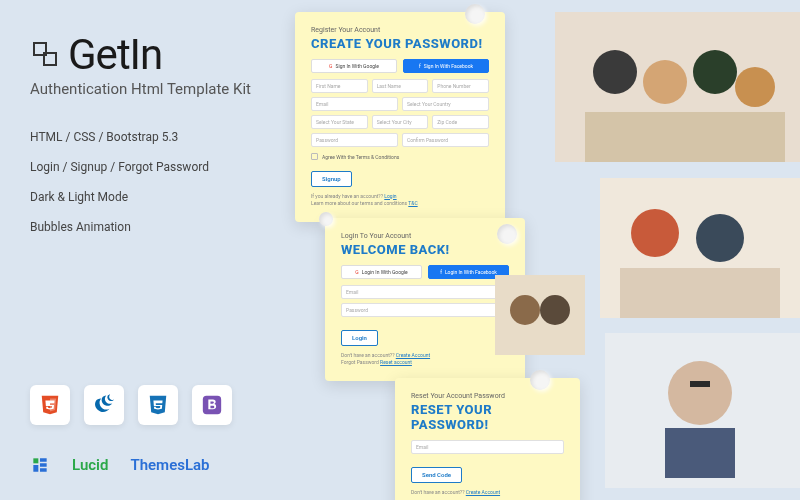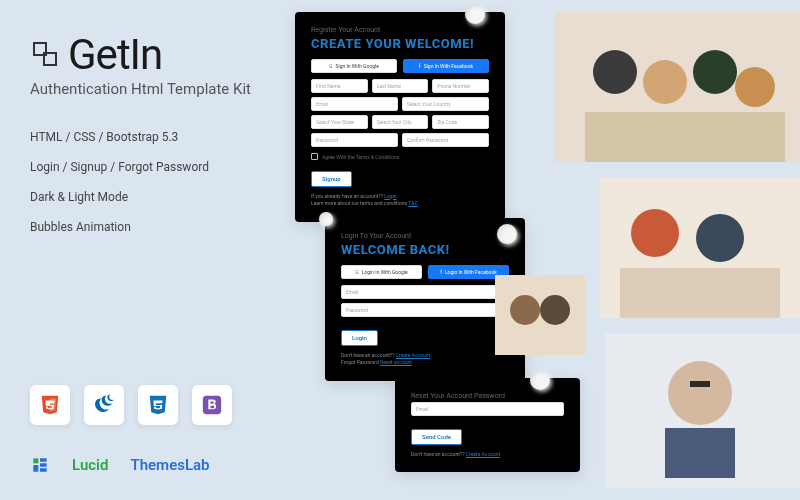--- a/index.html
+++ b/index.html
@@ -9,21 +9,21 @@
 .logo-icon{width:32px;height:32px}
 .logo-text{font-size:42px;font-weight:400;color:#1a1a1a;letter-spacing:-1px}
 .subtitle{font-size:15px;color:#555;margin-bottom:30px;line-height:1.4}
 .features{list-style:none}
 .features li{font-size:12px;color:#444;margin-bottom:16px}
 .tech-badges{position:absolute;left:30px;bottom:75px;display:flex;gap:14px}
 .badge{width:40px;height:40px;background:#fff;border-radius:6px;display:flex;align-items:center;justify-content:center;box-shadow:0 2px 6px rgba(0,0,0,.08)}
 .brand{position:absolute;left:30px;bottom:25px;display:flex;align-items:center;gap:22px;font-size:15px;font-weight:600}
 .brand-l{color:#2ba84a}
 .brand-r{color:#2a6fd6}
-.card{position:absolute;background:#000000;border-radius:4px;box-shadow:0 4px 16px rgba(0,0,0,.12);padding:14px 16px}
+.card{position:absolute;background:#fef9c3;border-radius:4px;box-shadow:0 4px 16px rgba(0,0,0,.12);padding:14px 16px}
 .card-title-sm{font-size:7px;color:#666;margin-bottom:2px}
 .card-title{font-size:13px;font-weight:800;color:#1e7bc8;letter-spacing:.5px;margin-bottom:8px}
 .social-row{display:flex;gap:6px;margin-bottom:6px}
 .social-btn{flex:1;height:14px;background:#fff;border:1px solid #ddd;border-radius:2px;font-size:5px;display:flex;align-items:center;justify-content:center;gap:3px;color:#444}
 .social-btn.fb{background:#1877f2;color:#fff;border-color:#1877f2}
 .field-row{display:flex;gap:4px;margin-bottom:4px}
 .field{flex:1;height:14px;background:#fff;border:1px solid #e0e0e0;border-radius:2px;font-size:5px;color:#aaa;padding:0 4px;display:flex;align-items:center}
 .field.full{width:100%}
 .chk-row{display:flex;align-items:center;gap:4px;margin:6px 0;font-size:5px;color:#666}
 .chk{width:7px;height:7px;border:1px solid #bbb;border-radius:1px}
@@ -92,21 +92,21 @@
       <path fill="#2ba84a" d="M4 4h6v6H4z"></path>
       <path fill="#2a6fd6" d="M12 4h8v4h-8zM12 10h8v4h-8zM4 12h6v8H4zM12 16h8v4h-8z"></path>
     </svg>
   <span class="brand-l">Lucid</span>
   <span class="brand-r">ThemesLab</span>
 </div>
 
 <div class="card card-signup">
   <div class="neu-dot" style="top:-8px;right:20px"></div>
   <div class="card-title-sm">Register Your Account</div>
-  <div class="card-title">CREATE YOUR WELCOME!</div>
+  <div class="card-title">CREATE YOUR PASSWORD!</div>
   <div class="social-row">
     <div class="social-btn">
         <span style="color:#ea4335">G</span>
         <span>Sign In With Google</span>
       </div>
     <div class="social-btn fb">
         <span>f</span>
         <span>Sign In With Facebook</span>
       </div>
   </div>
@@ -159,20 +159,21 @@
   <div class="btn">Login</div>
   <div class="card-footer">
     <span>Don't have an account??</span> <a>Create Account</a><br>
     <span>Forgot Password</span> <a>Reset account</a>
   </div>
 </div>
 
 <div class="card card-reset">
   <div class="neu-dot" style="top:-8px;right:30px"></div>
   <div class="card-title-sm">Reset Your Account Password</div>
+  <div class="card-title">RESET YOUR PASSWORD!</div>
   <div class="field full" style="margin-bottom:8px">Email</div>
   <div class="btn">Send Code</div>
   <div class="card-footer">
     <span>Don't have an account??</span> <a>Create Account</a>
   </div>
 </div>
 
 <div class="photo ph1"><svg width="100%" height="100%">
       <rect width="100%" height="100%" fill="#e8ddd0"></rect>
       <circle cx="60" cy="60" r="22" fill="#3a3a3a"></circle>

